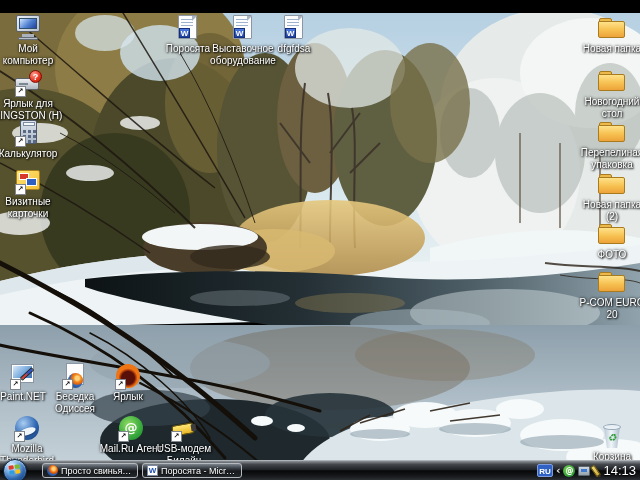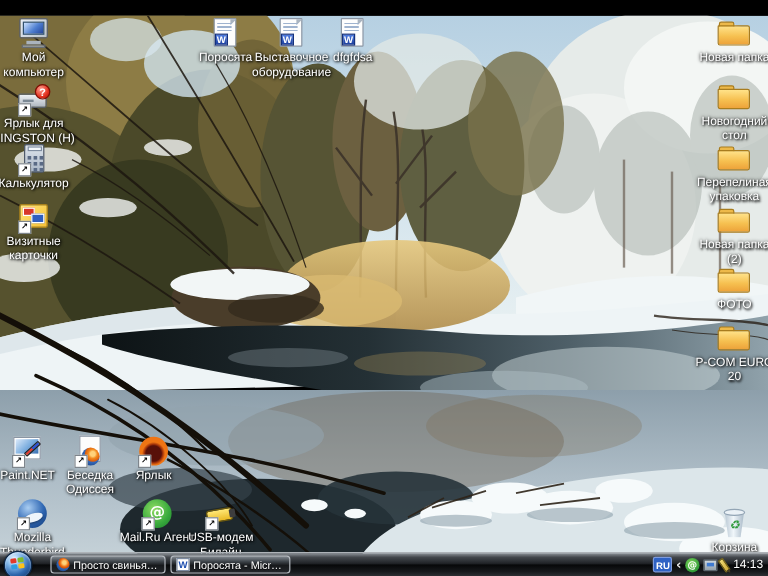--- a/index.html
+++ b/index.html
@@ -98,21 +98,21 @@
   .lang{width:16px;height:13px;background:#2f62c4;color:#fff;font:bold 8px/13px "Liberation Sans",sans-serif;text-align:center;border-radius:2px;border:1px solid #7e9bdc;box-sizing:border-box;}
   .chev{color:#e8e8e8;font:bold 11px/13px "DejaVu Sans",sans-serif;}
   .chev::after{content:"\2039";}
   .tri{position:relative;display:block;}
   .tri.mail{width:12px;height:12px;border-radius:50%;background:radial-gradient(circle at 40% 35%,#7fd45a,#2f9a36 70%);}
   .tri.mail::after{content:"@";position:absolute;left:0;width:100%;text-align:center;font:bold 8px/12px "DejaVu Sans",sans-serif;color:#fff;}
   .tri.net{width:12px;height:10px;background:linear-gradient(#cfd8df,#94a1ab);border:1px solid #5c666e;border-radius:1px;box-sizing:border-box;}
   .tri.net::after{content:"";position:absolute;left:2px;top:2px;right:2px;bottom:3px;background:#3f7ad0;}
   .tri.pen{width:5px;height:12px;background:linear-gradient(135deg,#f4e07a,#caa431);border:1px solid #7c6a1a;border-radius:1px;transform:rotate(-35deg);box-sizing:border-box;}
   .tri.pen::after{content:"";position:absolute;left:0;bottom:-3px;border-left:2px solid transparent;border-right:2px solid transparent;border-top:3px solid #44392（;border-top:3px solid #443920;}
-  .clock{color:#fff;font-size:10px;text-shadow:0 1px 1px #000;margin:0 2px 0 2px;}
+  .clock{color:#fff;font-size:13px;text-shadow:0 1px 1px #000;margin:0 2px 0 2px;}
 </style>
 </head>
 <body>
 
 <div class="screen">
   <div class="desktop">
 
     <svg class="wp" width="640" height="460" viewBox="0 0 640 460">
       <defs>
         <linearGradient id="gSky" x1="0" x2="0" y1="0" y2="1">

